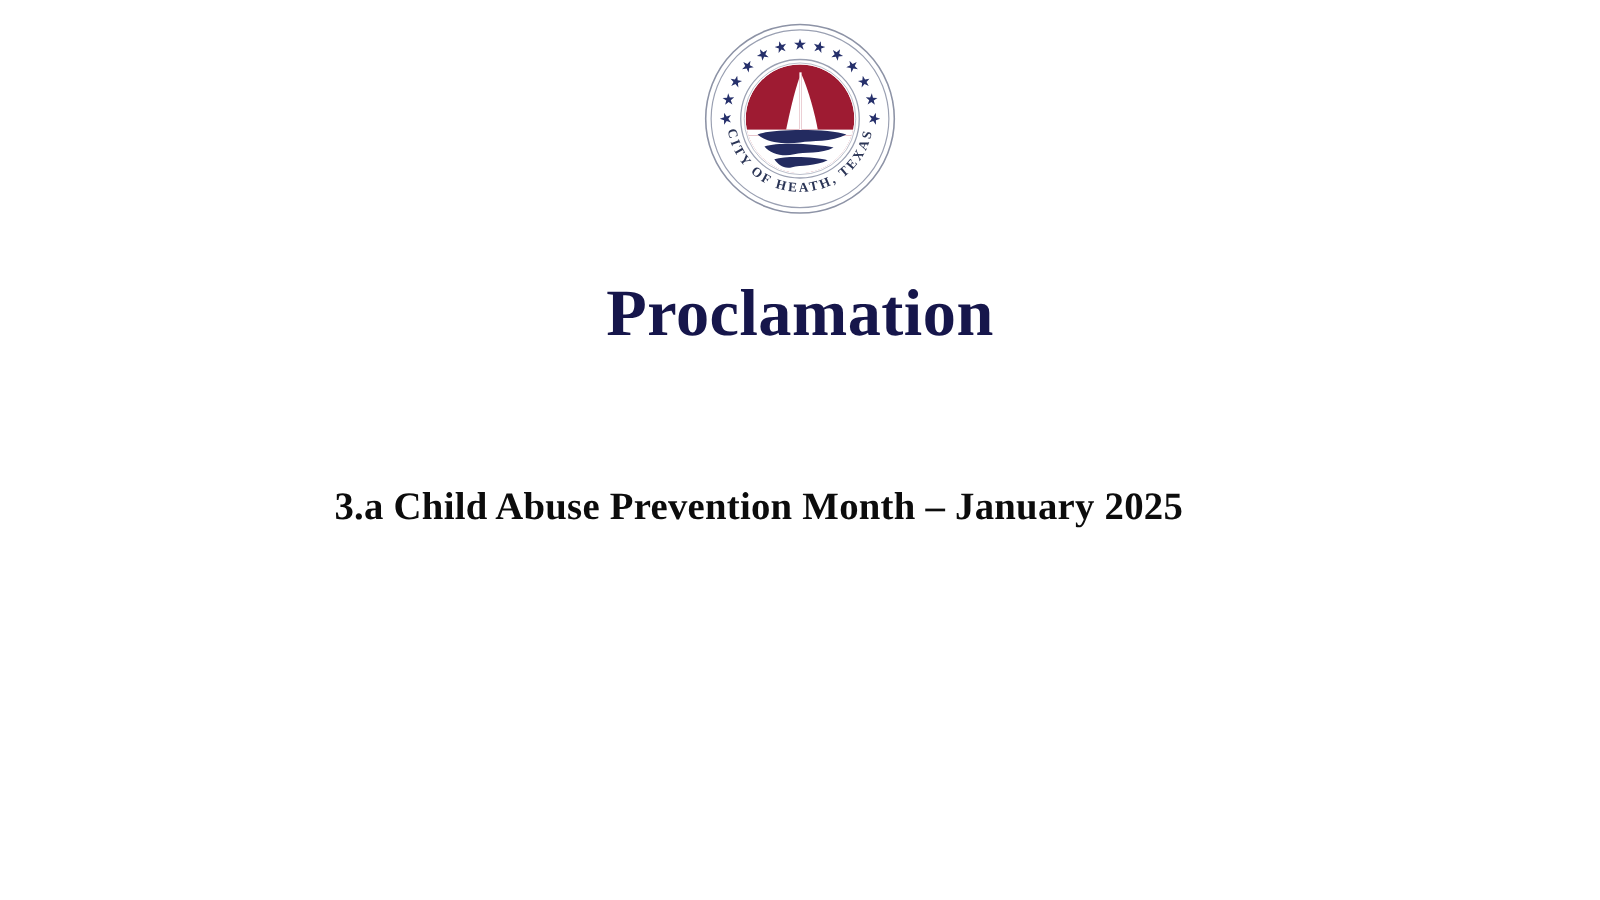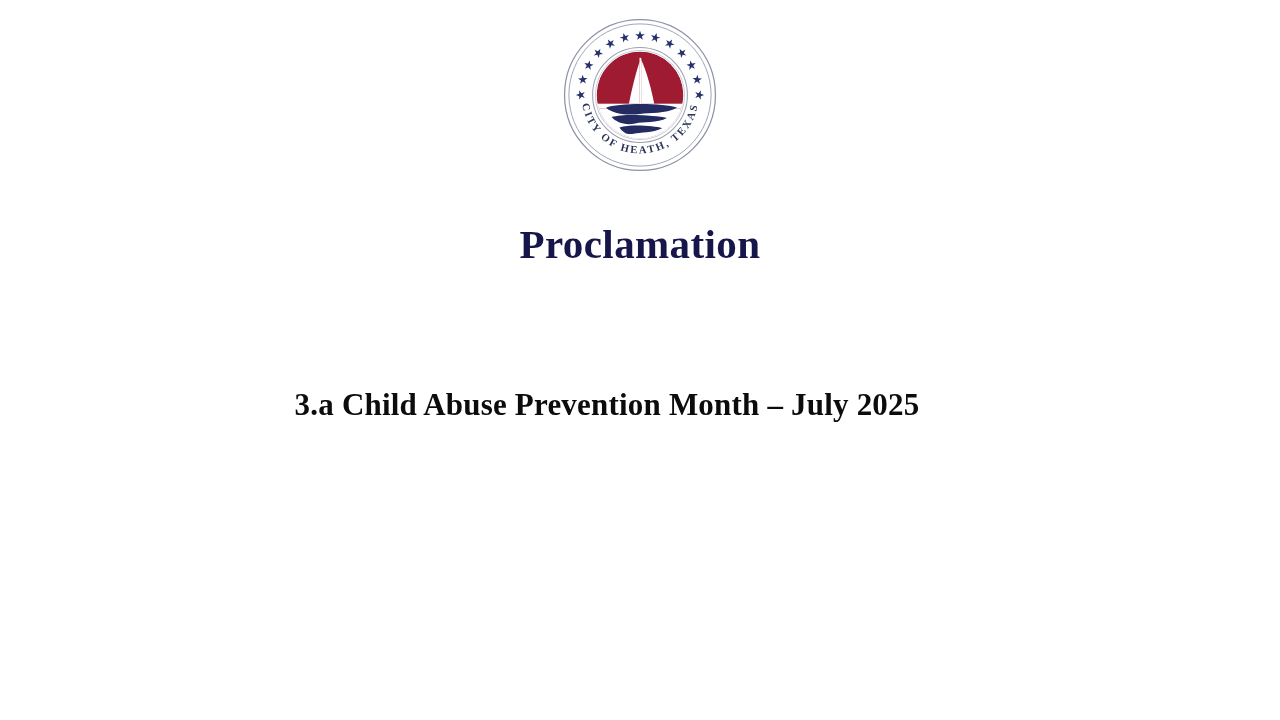--- a/index.html
+++ b/index.html
@@ -38,21 +38,21 @@
 
   
   .title {
     position: absolute;
     left: 0;
     right: 0;
     top: 222px;
     text-align: center;
     font-family: "Liberation Serif", serif;
     font-weight: bold;
-    font-size: 41px;
+    font-size: 53px;
     line-height: 1.12;
     letter-spacing: 0.4px;
     color: #16164b;
     white-space: nowrap;
   }
 
   
   .subtitle {
     position: absolute;
     left: 0;
@@ -164,17 +164,17 @@
       <text font-family="Liberation Serif, serif" font-size="13.5" font-weight="bold" letter-spacing="2.6" fill="#2b3556">
         <textPath href="#ringTextPath" startOffset="25%" text-anchor="middle">CITY OF HEATH, TEXAS</textPath>
       </text>
     </svg>
   </div>
 
   <div class="title">Proclamation</div>
 
   <div class="subtitle">
     <span class="subtitle-inner">
-      <span class="item-no">3.a</span><span>Child Abuse Prevention Month – July 2025</span>
+      <span class="item-no">3.a</span><span>Child Abuse Prevention Month – January 2025</span>
     </span>
   </div>
 
 </div>
 
 </body></html>

